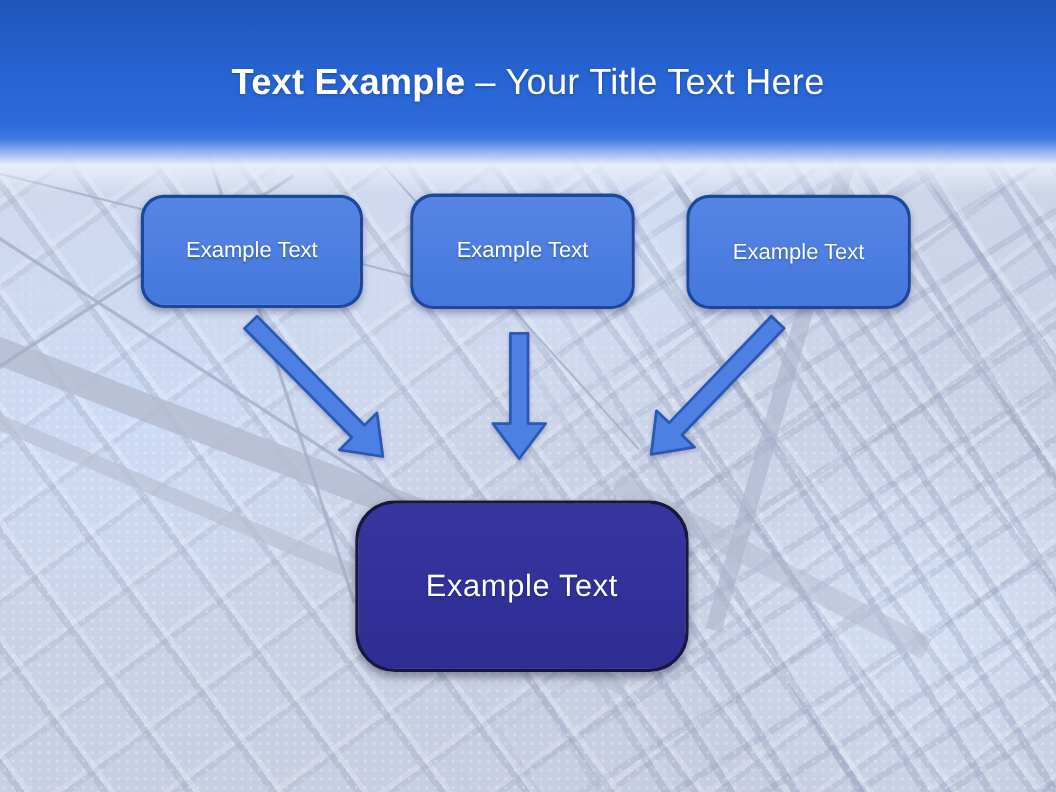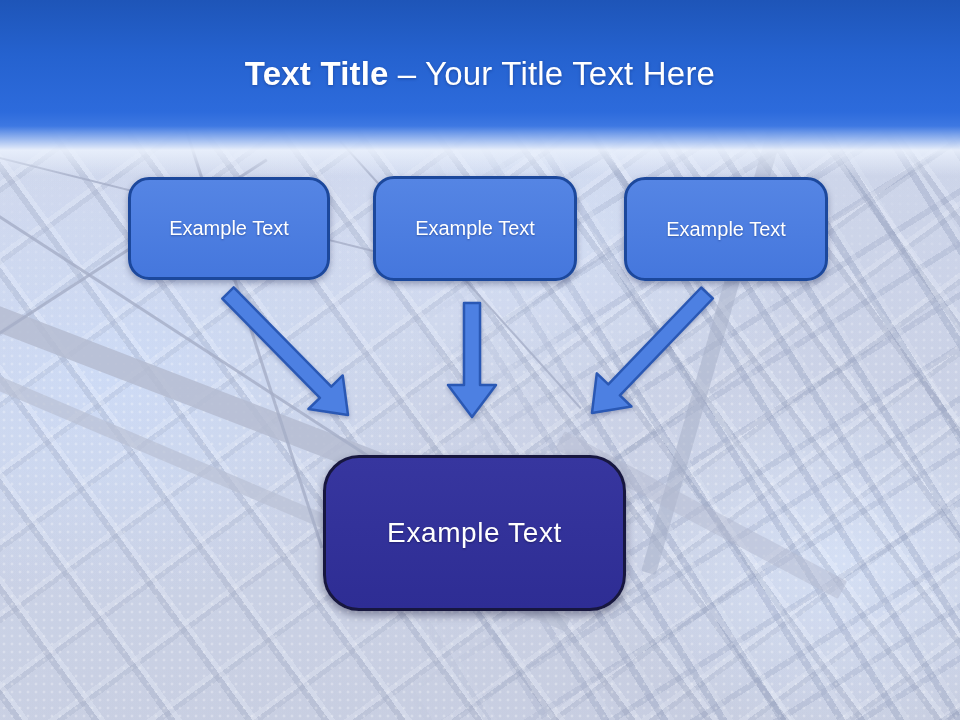--- a/index.html
+++ b/index.html
@@ -94,21 +94,21 @@
     <div class="beam beam3"></div>
     <div class="beam beam4"></div>
     <div class="tline tl1"></div>
     <div class="tline tl2"></div>
     <div class="tline tl3"></div>
     <div class="tline tl4"></div>
     <div class="tline tl5"></div>
   </div>
 
   <div class="header">
-    <h1 class="title"><span class="bold">Text Title</span><span class="regular">– Your Title Text Here</span></h1>
+    <h1 class="title"><span class="bold">Text Example</span><span class="regular">– Your Title Text Here</span></h1>
   </div>
 
   <svg class="arrows" width="960" height="720" viewBox="0 0 960 720">
     <polygon class="arrow" points="222.3,298.6 319.9,397.8 308.5,409 348,415 342.7,375.4 331.3,386.6 233.7,287.4"></polygon>
     <polygon class="arrow" points="464,303 464,385 448,385 472,417 496,385 480,385 480,303"></polygon>
     <polygon class="arrow" points="701.2,287.5 608.3,384.4 596.8,373.3 592,413 631.4,406.5 619.9,395.4 712.8,298.5"></polygon>
   </svg>
 
   <div class="tbox tbox1">
     <span>Example Text</span>

